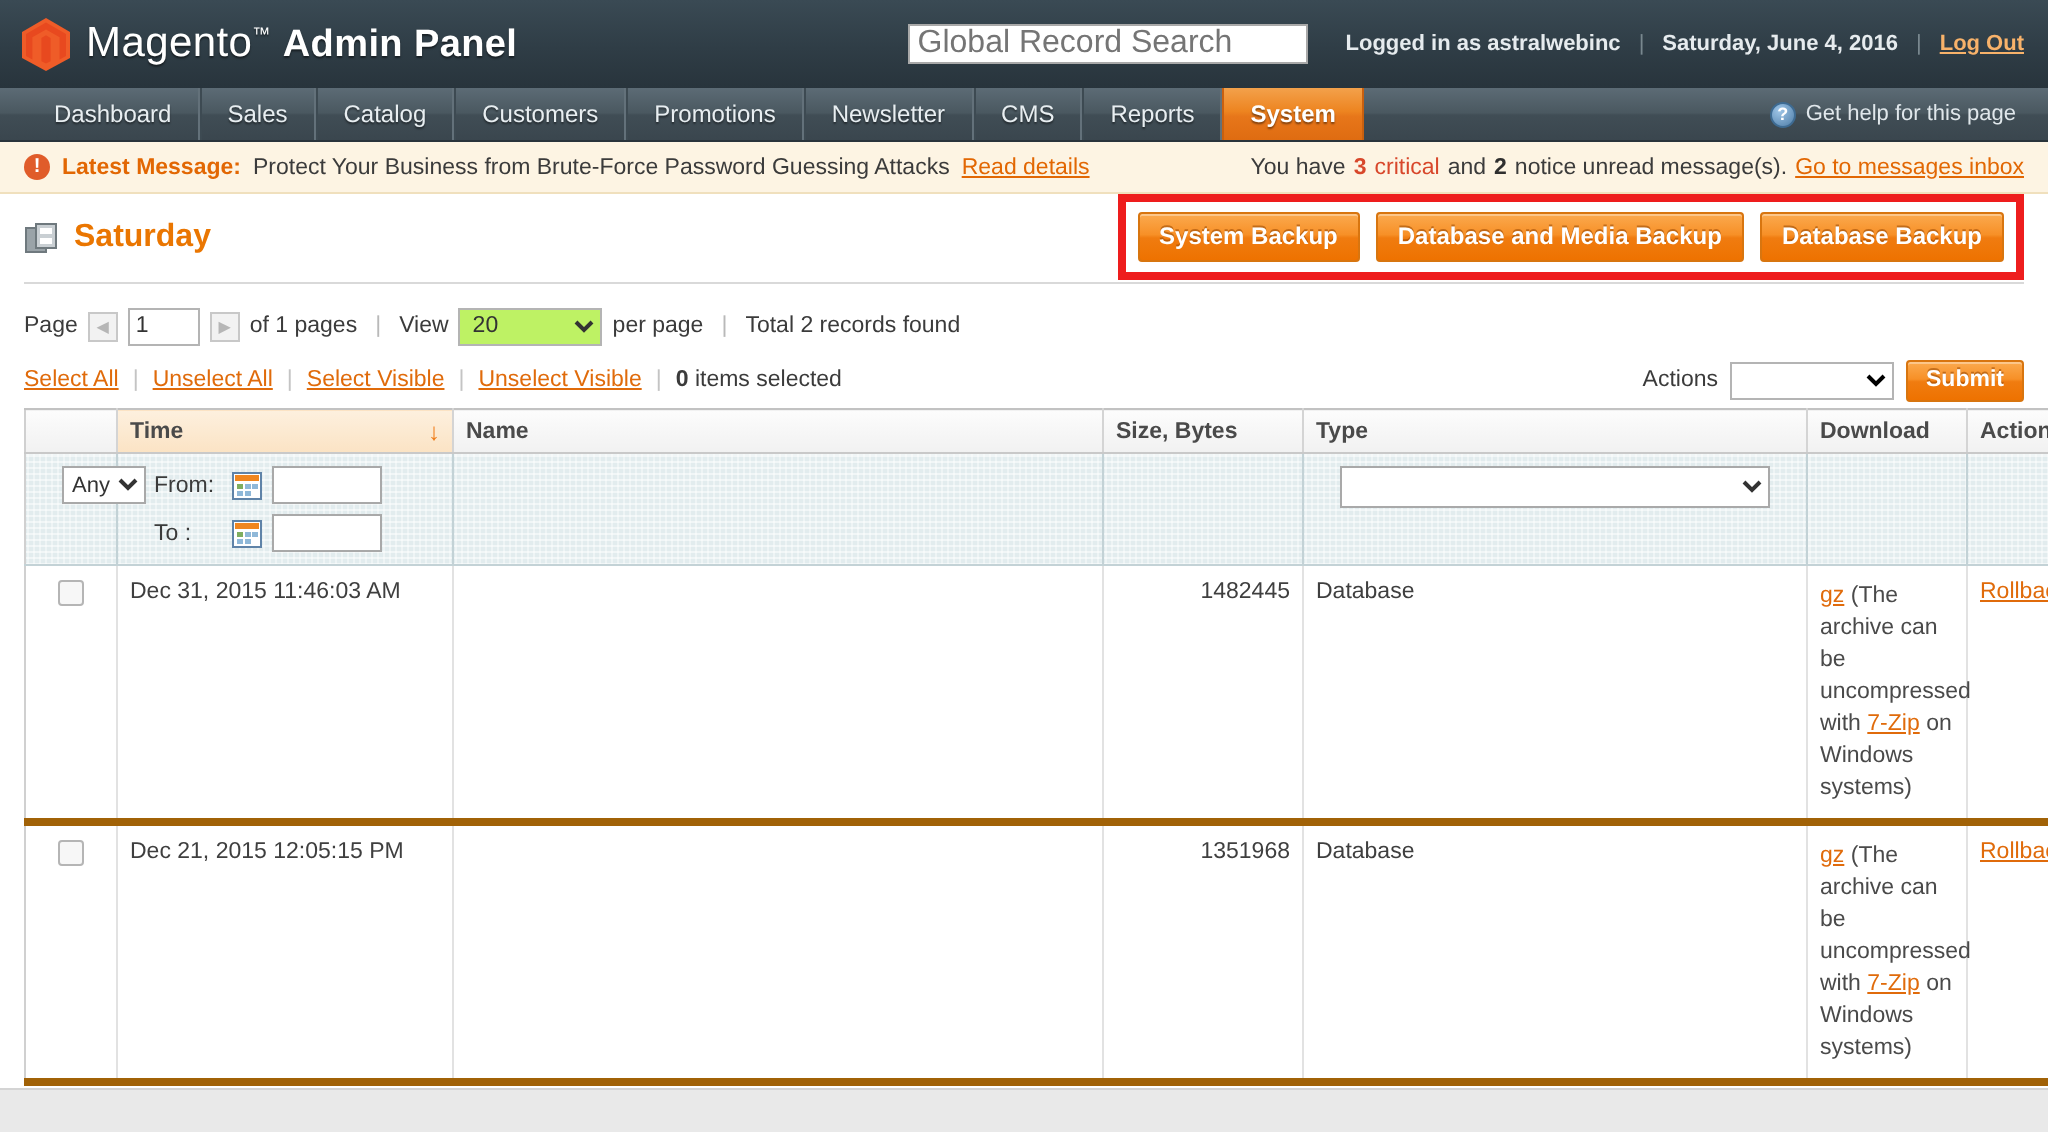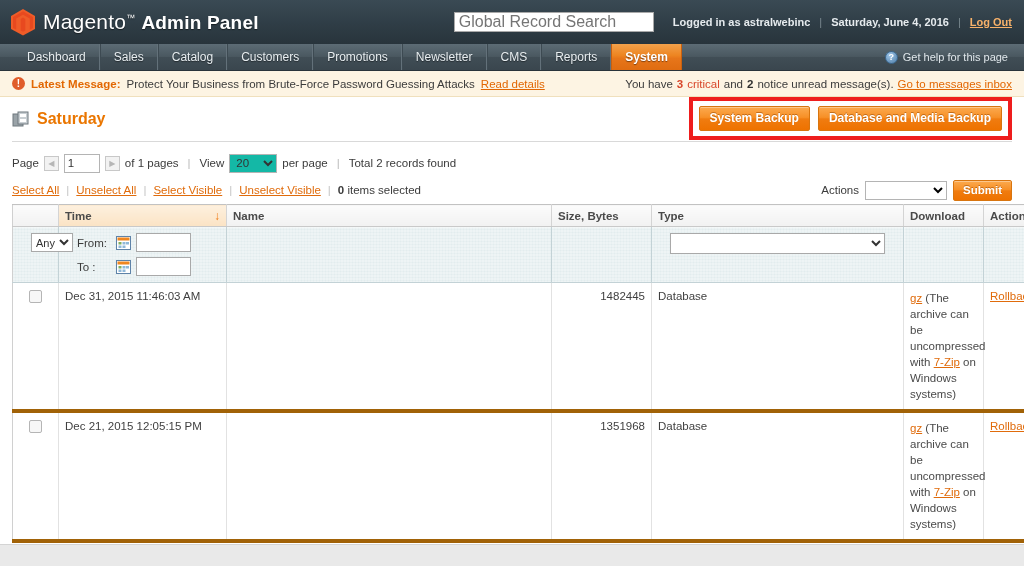--- a/index.html
+++ b/index.html
@@ -153,22 +153,22 @@
     border: 1px solid #c8c8c8; background: #f2f2f2;
     display:flex; align-items:center; justify-content:center;
     color:#b6b6b6; font-size:8px; cursor:pointer;
   }
   .page-input {
     width: 36px; height: 19px; border: 1px solid #b4b4b4; background:#fff;
     font-family:"Liberation Sans", sans-serif; font-size: 11.5px; padding: 0 3px; color:#333;
   }
   .sep-pipe { color: #b9b9b9; margin: 0 4px; }
   .per-page-select {
-    height: 19px; width: 48px;
-    border: 1px solid #b4b4b4; background:#14b8a6;
+    height: 19px; width: 72px;
+    border: 1px solid #b4b4b4; background:#bef264;
     font-family:"Liberation Sans", sans-serif; font-size: 11.5px; color: #333;
     padding: 0 2px;
   }
   .grid-top-right { margin-left:auto; display:flex; gap: 7px; }
 
   .select-row {
     display: flex; align-items: center;
     height: 24px; font-size: 11.5px; gap: 0px;
     padding-top: 2px;
   }
@@ -344,20 +344,21 @@
           <rect x="1" y="3" width="10" height="12" fill="#9aa3a8" stroke="#6f797e" stroke-width="1"></rect>
           <rect x="6" y="1" width="10" height="12" fill="#c9cfd3" stroke="#6f797e" stroke-width="1"></rect>
           <rect x="8" y="3" width="6" height="3" fill="#ffffff"></rect>
           <rect x="8" y="8" width="6" height="3" fill="#ffffff"></rect>
         </svg>
         <span class="page-title">Saturday</span>
       </div>
       <div class="title-actions">
         <button class="btn">System Backup</button>
         <button class="btn">Database and Media Backup</button>
+        <button class="btn">Database Backup</button>
       </div>
     </div>
     <div class="title-sep"></div>
 
     <div class="grid-top">
       <span>Page</span>
       <span class="pager-btn">◀</span>
       <input class="page-input" type="text" value="1" style="">
       <span class="pager-btn">▶</span>
       <span>of 1 pages</span>

